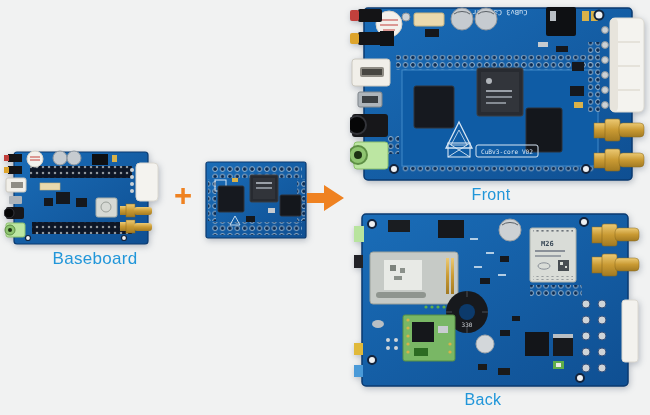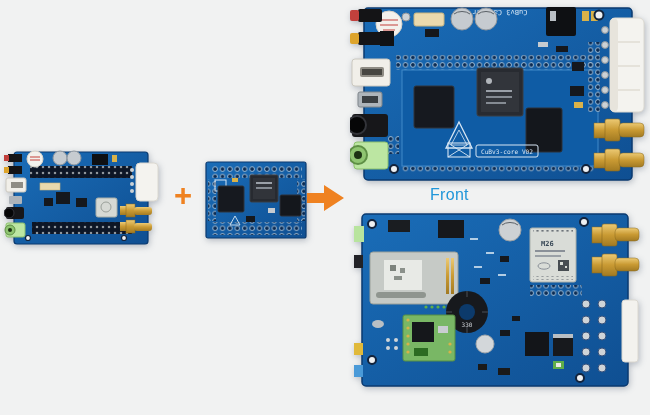--- a/index.html
+++ b/index.html
@@ -4,21 +4,21 @@
 <style>
   html,body { margin:0; padding:0; }
   .canvas {
     position:relative; width:650px; height:415px;
     background:#f1f2f2; overflow:hidden;
     font-family:"Liberation Sans", sans-serif;
   }
   .photo { position:absolute; filter:drop-shadow(1px 2px 3px rgba(20,40,70,.28)); }
   .caption {
     position:absolute; color:#2196d9; font-size:17px; line-height:19px;
-    letter-spacing:.3px;
+    text-align:center; letter-spacing:.3px;
   }
   .caption.small { font-size:16px; }
   .plus {
     position:absolute; color:#ef8221; font-size:31px; font-weight:bold;
     line-height:30px; text-align:center; width:34px;
   }
   svg text { font-family:"DejaVu Sans Mono", monospace; }
 </style>
 </head>
 <body>
@@ -85,20 +85,21 @@
     <rect x="7" y="36" width="12" height="6" fill="#8f8c84"></rect>
     <rect x="5" y="50" width="13" height="8" rx="1" fill="#aeb4ba"></rect>
     <rect x="2" y="61" width="18" height="12" rx="2" fill="#17171a"></rect>
     <circle cx="5" cy="67" r="5" fill="#060607" stroke="#33343a"></circle>
     <rect x="2" y="77" width="19" height="14" rx="2" fill="#bce6a2" stroke="#8dc06e"></rect>
     <circle cx="6" cy="84" r="5" fill="#8fc571" stroke="#5e8f45"></circle>
     <circle cx="6" cy="84" r="2" fill="#1d3313"></circle>
     <circle cx="24" cy="92" r="2.5" fill="#eef0f2" stroke="#12233c" stroke-width="1.2"></circle>
     <circle cx="120" cy="92" r="2.5" fill="#eef0f2" stroke="#12233c" stroke-width="1.2"></circle>
   </svg>
+  <div class="caption" style="left:20px;top:249px;width:150px">Baseboard</div>
 
   <div class="plus" style="left:166px;top:181px">+</div>
 
   <svg class="photo" style="left:204px;top:158px" width="106" height="84" viewBox="0 0 106 84">
     <rect x="2" y="4" width="100" height="76" rx="2" fill="url(#pcbg)" stroke="#0a3a70" stroke-width="1.2"></rect>
     <rect x="8" y="7" width="90" height="13" fill="url(#holes)"></rect>
     <rect x="8" y="64" width="90" height="13" fill="url(#holes)"></rect>
     <rect x="4" y="21" width="8" height="42" fill="url(#holes)"></rect>
     <rect x="93" y="21" width="8" height="42" fill="url(#holes)"></rect>
     <rect x="11" y="22" width="11" height="11" fill="none" stroke="#d7e6f4" stroke-width="1"></rect>
@@ -286,14 +287,15 @@
     <ellipse cx="28" cy="116" rx="6" ry="4" fill="#b9bfc4"></ellipse>
     <circle cx="38" cy="132" r="2" fill="#cfd4d8"></circle>
     <circle cx="46" cy="132" r="2" fill="#cfd4d8"></circle>
     <circle cx="38" cy="140" r="2" fill="#cfd4d8"></circle>
     <circle cx="46" cy="140" r="2" fill="#cfd4d8"></circle>
     <circle cx="22" cy="16" r="4" fill="#eef0f2" stroke="#12233c" stroke-width="2"></circle>
     <circle cx="234" cy="14" r="4" fill="#eef0f2" stroke="#12233c" stroke-width="2"></circle>
     <circle cx="22" cy="152" r="4" fill="#eef0f2" stroke="#12233c" stroke-width="2"></circle>
     <circle cx="230" cy="170" r="4" fill="#eef0f2" stroke="#12233c" stroke-width="2"></circle>
   </svg>
+  <div class="caption small" style="left:422px;top:390px;width:122px">Back</div>
 
 </div>
 
 </body></html>

